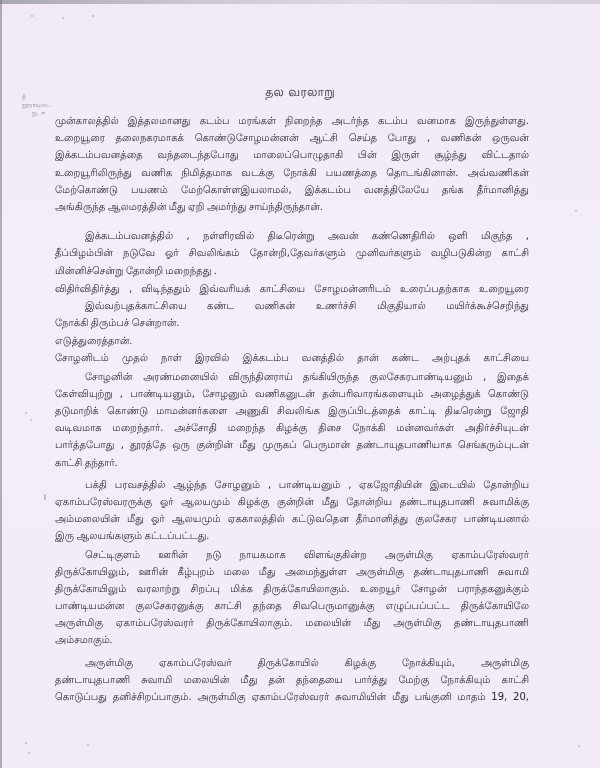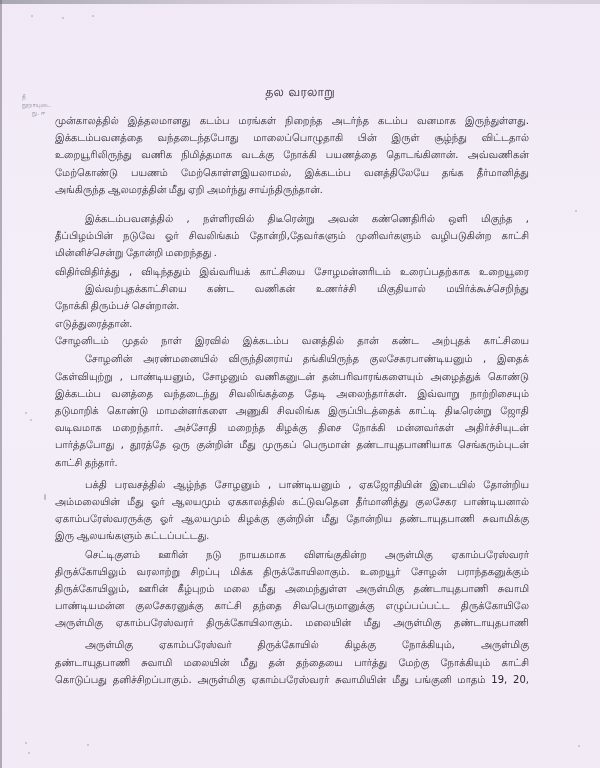--- a/index.html
+++ b/index.html
@@ -110,20 +110,21 @@
     <div>நீ</div>
     <div>நூறாயுடை</div>
     <div style="padding-left:10px;">நு. ஈ</div>
   </div>
 
   <div class="title">தல வரலாறு</div>
 
   <div class="content" id="content">
       <div class="para">
         <span class="line">முன்காலத்தில் இத்தலமானது கடம்ப மரங்கள் நிறைந்த அடர்ந்த கடம்ப     வனமாக இருந்துள்ளது.</span>
+        <span class="line">உறையூரை தலைநகரமாகக் கொண்டுசோழமன்னன் ஆட்சி செய்த போது , வணிகன் ஒருவன்</span>
         <span class="line">இக்கடம்பவனத்தை வந்தடைந்தபோது மாலைப்பொழுதாகி பின் இருள் சூழ்ந்து விட்டதால்</span>
         <span class="line">உறையூரிலிருந்து வணிக நிமித்தமாக வடக்கு நோக்கி பயணத்தை தொடங்கினான். அவ்வணிகன்</span>
         <span class="line">மேற்கொண்டு பயணம் மேற்கொள்ளஇயலாமல், இக்கடம்ப வனத்திலேயே தங்க தீர்மானித்து</span>
         <span class="line last">அங்கிருந்த ஆலமரத்தின் மீது ஏறி அமர்ந்து சாய்ந்திருந்தான்.</span>
       </div>
       <div class="gap" style="height: 12px;"></div>
       <div class="para">
         <span class="line indent">இக்கடம்பவனத்தில் , நள்ளிரவில் திடீரென்று அவன் கண்ணெதிரில்           ஒளி மிகுந்த ,</span>
         <span class="line">தீப்பிழம்பின் நடுவே ஓர் சிவலிங்கம் தோன்றி,தேவர்களும் முனிவர்களும் வழிபடுகின்ற காட்சி</span>
         <span class="line last">மின்னிச்சென்று தோன்றி மறைந்தது .</span>
@@ -136,40 +137,40 @@
       </div>
       <div class="gap" style="height: 1px;"></div>
       <div class="para">
         <span class="line last">எடுத்துரைத்தான்.</span>
         <span class="line">சோழனிடம் முதல் நாள் இரவில் இக்கடம்ப வனத்தில்  தான் கண்ட அற்புதக் காட்சியை</span>
       </div>
       <div class="gap" style="height: 1px;"></div>
       <div class="para">
         <span class="line indent">சோழனின் அரண்மனையில் விருந்தினராய் தங்கியிருந்த குலசேகரபாண்டியனும் , இதைக்</span>
         <span class="line">கேள்வியுற்று , பாண்டியனும், சோழனும் வணிகனுடன் தன்பரிவாரங்களையும் அழைத்துக் கொண்டு</span>
-        <span class="line">இக்கடம்ப வனத்தை வந்தடைந்து சிவலிங்கத்தை தேடி அலைந்தார்கள். இவ்வாறு நாற்றிசையும்</span>
         <span class="line">தடுமாறிக் கொண்டு மாமன்னர்களை அணுகி சிவலிங்க இருப்பிடத்தைக் காட்டி திடீரென்று ஜோதி</span>
         <span class="line">வடிவமாக  மறைந்தார். அச்சோதி மறைந்த கிழக்கு திசை நோக்கி மன்னவர்கள் அதிர்ச்சியுடன்</span>
         <span class="line">பார்த்தபோது , தூரத்தே ஒரு குன்றின் மீது முருகப் பெருமான் தண்டாயுதபாணியாக செங்கரும்புடன்</span>
         <span class="line last">காட்சி தந்தார்.</span>
       </div>
       <div class="gap" style="height: 5px;"></div>
       <div class="para">
         <span class="line indent">பக்தி பரவசத்தில் ஆழ்ந்த சோழனும் , பாண்டியனும் ,  ஏகஜோதியின்  இடையில் தோன்றிய</span>
+        <span class="line">ஏகாம்பரேஸ்வரருக்கு ஓர் ஆலயமும் கிழக்கு குன்றின் மீது தோன்றிய தண்டாயுதபாணி சுவாமிக்கு</span>
         <span class="line">அம்மலையின் மீது ஓர் ஆலயமும் ஏககாலத்தில்  கட்டுவதென தீர்மானித்து குலசேகர பாண்டியனால்</span>
-        <span class="line">ஏகாம்பரேஸ்வரருக்கு ஓர் ஆலயமும் கிழக்கு குன்றின் மீது தோன்றிய தண்டாயுதபாணி சுவாமிக்கு</span>
         <span class="line last">இரு ஆலயங்களும் கட்டப்பட்டது.</span>
       </div>
       <div class="gap" style="height: 1px;"></div>
       <div class="para">
         <span class="line indent">செட்டிகுளம் ஊரின் நடு நாயகமாக விளங்குகின்ற அருள்மிகு ஏகாம்பரேஸ்வரர்</span>
+        <span class="line">திருக்கோயிலும், ஊரின் கீழ்புறம் மலை மீது அமைந்துள்ள அருள்மிகு தண்டாயுதபாணி சுவாமி</span>
         <span class="line">திருக்கோயிலும் வரலாற்று சிறப்பு மிக்க திருக்கோயிலாகும். உறையூர் சோழன் பராந்தகனுக்கும்</span>
-        <span class="line">திருக்கோயிலும், ஊரின் கீழ்புறம் மலை மீது அமைந்துள்ள அருள்மிகு தண்டாயுதபாணி சுவாமி</span>
         <span class="line">பாண்டியமன்ன குலசேகரனுக்கு காட்சி தந்தை சிவபெருமானுக்கு எழுப்பப்பட்ட திருக்கோயிலே</span>
         <span class="line">அருள்மிகு ஏகாம்பரேஸ்வரர் திருக்கோயிலாகும். மலையின் மீது அருள்மிகு தண்டாயுதபாணி</span>
+        <span class="line last">அம்சமாகும்.</span>
       </div>
       <div class="gap" style="height: 5px;"></div>
       <div class="para">
         <span class="line indent">அருள்மிகு       ஏகாம்பரேஸ்வர்   திருக்கோயில்   கிழக்கு   நோக்கியும்,   அருள்மிகு</span>
         <span class="line">தண்டாயுதபாணி சுவாமி மலையின் மீது தன் தந்தையை பார்த்து மேற்கு நோக்கியும் காட்சி</span>
         <span class="line">கொடுப்பது தனிச்சிறப்பாகும். அருள்மிகு ஏகாம்பரேஸ்வரர் சுவாமியின் மீது பங்குனி மாதம் 19, 20,</span>
       </div>
     </div>
 </div>
 

